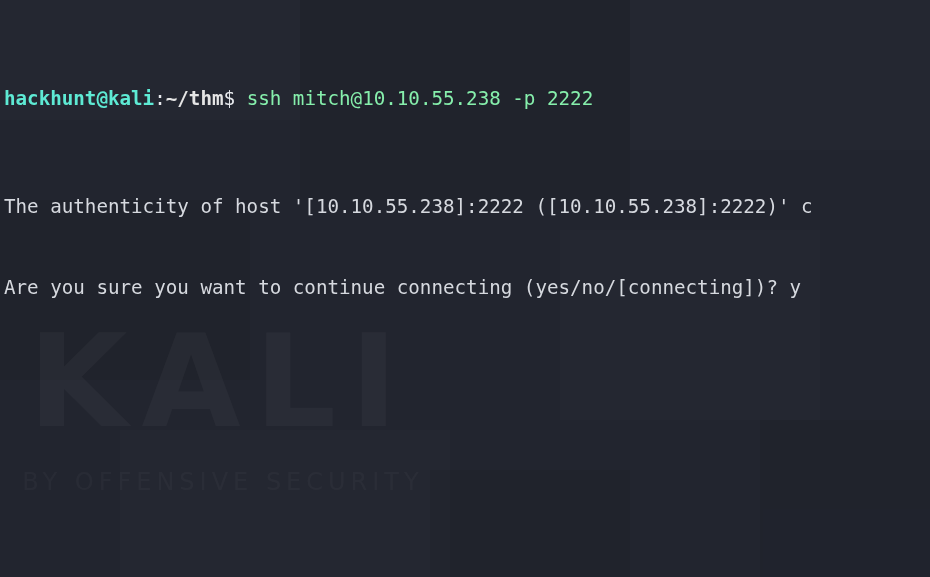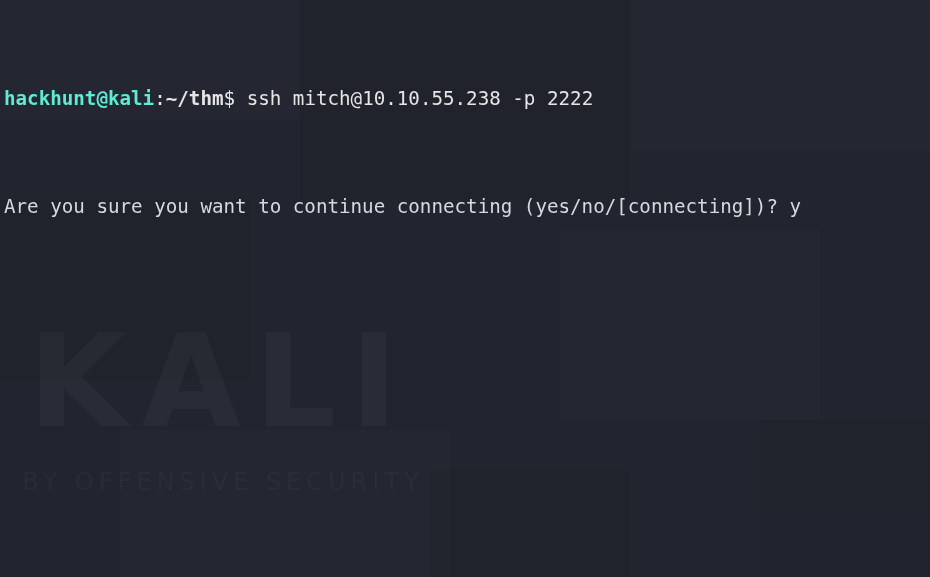--- a/index.html
+++ b/index.html
@@ -72,21 +72,21 @@
     padding: 4px 0 0 4px;
     white-space: pre;
   }
   .line {
     height: 27px;
     white-space: pre;
   }
   .u-red   { color: #5eead4; font-weight: bold; }
   .u-blue  { color: #e5e5e5; font-weight: bold; }
   .u-white { color: #e8eaee; }
-  .u-dim   { color: #e5e5e5; }
+  .u-dim   { color: #86efac; }
 </style>
 </head>
 <body>
 
 <div id="terminal">
 
   <div class="bg-layer">
     <div class="bg-block" style="left:0px;   top:0px;   width:300px; height:120px;"></div>
     <div class="bg-block dark" style="left:300px; top:0px;   width:330px; height:200px;"></div>
     <div class="bg-block" style="left:630px; top:0px;   width:300px; height:150px;"></div>
@@ -97,20 +97,21 @@
     <div class="bg-block dark" style="left:430px; top:470px; width:200px; height:107px;"></div>
   </div>
 
   <div class="watermark">KALI</div>
   <div class="watermark-sub">BY OFFENSIVE SECURITY</div>
 
   <div class="screen">
 
     <div class="line"><span class="u-red">hackhunt@kali</span><span class="u-white">:</span><span class="u-blue">~/thm</span><span class="u-white">$</span><span class="u-dim"> ssh mitch@10.10.55.238 -p 2222</span></div>
 
+    <div class="line">The authenticity of host '[10.10.55.238]:2222 ([10.10.55.238]:2222)' c</div>
     <div class="line">Are you sure you want to continue connecting (yes/no/[connecting])? y</div>
     
     
     
     
     
     
     
     
     

